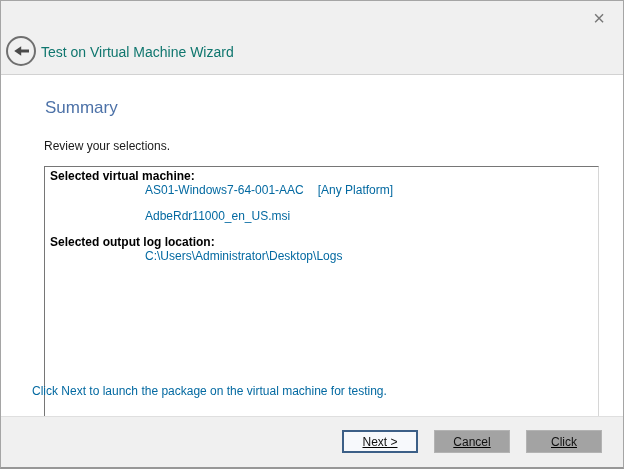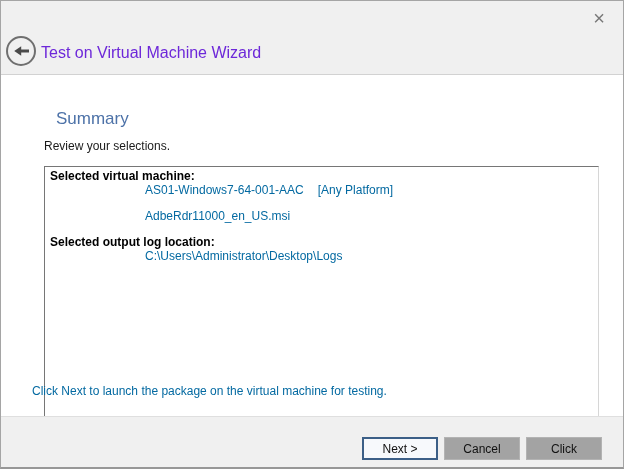--- a/index.html
+++ b/index.html
@@ -29,27 +29,27 @@
     cursor: default; user-select: none;
   }
   .back-btn {
     position: absolute; left: 5px; top: 35px;
     width: 30px; height: 30px; border-radius: 50%;
     border: 2px solid #6f6f6f; background: transparent;
     display: flex; align-items: center; justify-content: center;
   }
   .header-title {
     position: absolute; left: 40px; top: 43px;
-    font-size: 16px; color: #6d28d9; white-space: nowrap;
+    font-size: 14px; color: #0f766e; white-space: nowrap;
   }
 
   
   .page-heading {
     position: absolute; left: 39px; top: 92px;
-    font-size: 17px; font-weight: 400; color: #4d72a8; margin: 16px;
+    font-size: 17px; font-weight: 400; color: #4d72a8; margin: 5px;
   }
   .instruction {
     position: absolute; left: 43px; top: 138px;
     font-size: 12px; color: #1a1a1a;
   }
   .summary-box {
     position: absolute; left: 43px; top: 165px;
     width: 555px; height: 259px;
     background: #ffffff;
     border: 1px solid;
@@ -70,22 +70,22 @@
   .footnote {
     position: absolute; left: 31px; top: 383px;
     font-size: 12px; color: #0369a1; white-space: nowrap;
   }
 
   
   .footer {
     position: absolute; left: 0; right: 0; bottom: 0; height: 51px;
     background: #f0f0f0;
     border-top: 1px solid #dfdfdf;
-    display: flex; justify-content: flex-end; align-items: center;
-    padding: 13px 21px 0 0; gap: 6px;
+    display: flex; justify-content: flex-end; align-items: flex-start;
+    padding: 13px 21px 0 0; gap: 16px; text-decoration: underline;
   }
   .btn {
     width: 76px; height: 23px;
     background: #a3a3a3;
     border: 1px solid #b3b3b3;
     font-family: "Liberation Sans", sans-serif;
     font-size: 12px; color: #111;
     display: flex; align-items: center; justify-content: center;
     padding: 0;
   }

